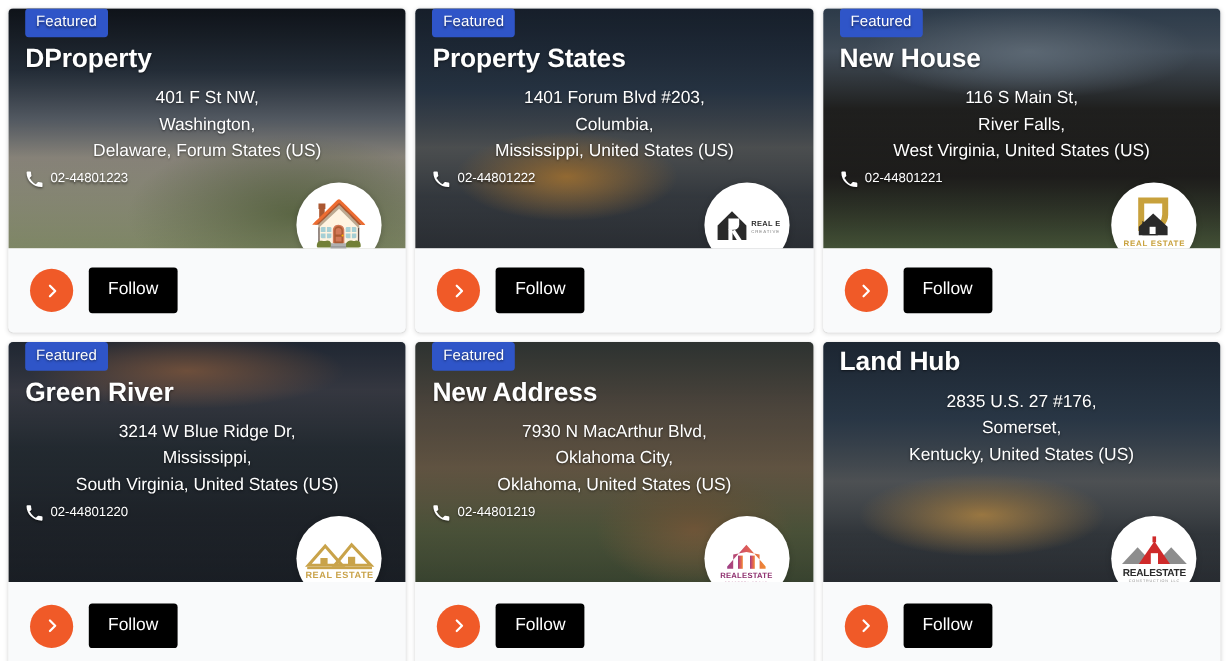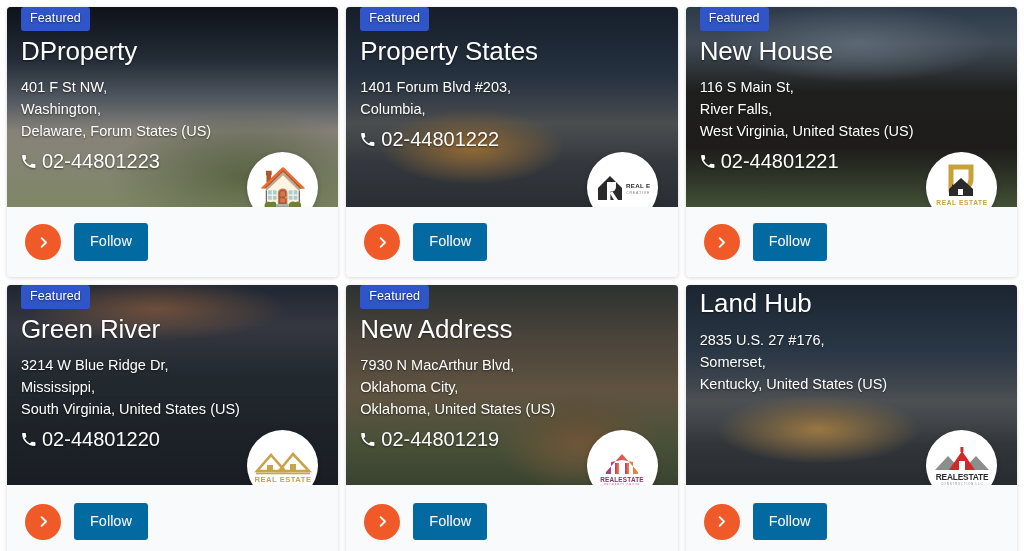--- a/index.html
+++ b/index.html
@@ -70,41 +70,42 @@
     color: #ffffff;
     font-size: 12.5px;
     line-height: 1;
     padding: 5px 9px 6px 9px;
     border-radius: 3px;
     letter-spacing: 0.1px;
     margin-bottom: 2px;
   }
 
   .title {
-    font-size: 26px;
-    font-weight: normal;
+    font-size: 22px;
+    font-weight: bold;
     line-height: 1.25;
     letter-spacing: -0.1px;
     margin-top: 2px;
     white-space: nowrap;
   }
 
   .address {
     margin-top: 9px;
     font-size: 14.5px;
     line-height: 1.52;
     white-space: nowrap;
+    text-align: center;
   }
 
   .phone-row {
     display: flex;
     align-items: center;
     gap: 6px;
     margin-top: 5px;
-    font-size: 20px;
+    font-size: 11px;
     line-height: 1.4;
   }
   .phone-row .phone-icon { display: flex; align-items: center; }
   .phone-row .phone-icon svg { display: block; filter: drop-shadow(0 1px 1px rgba(0,0,0,0.5)); }
 
   
   .avatar {
     position: absolute;
     right: 20px;
     bottom: -16px;
@@ -142,21 +143,21 @@
     display: flex;
     align-items: center;
     justify-content: center;
     cursor: pointer;
     flex: 0 0 36px;
     padding: 0;
   }
   .go-btn svg { display: block; }
 
   .follow-btn {
-    background: #0369a1;
+    background: #000000;
     color: #ffffff;
     border: none;
     border-radius: 3px;
     font-family: "Liberation Sans", sans-serif;
     font-size: 14.5px;
     line-height: 1;
     padding: 11px 16px 12px 16px;
     cursor: pointer;
   }
 
@@ -243,20 +244,21 @@
     <div class="media">
       <div class="photo ph-2"></div>
       <div class="scrim"></div>
 
       <div class="media-content">
         <span class="badge">Featured</span>
         <div class="title">Property States</div>
         <div class="address">
           <div>1401 Forum Blvd #203,</div>
           <div>Columbia,</div>
+          <div>Mississippi, United States (US)</div>
         </div>
         <div class="phone-row">
           <span class="phone-icon">
             <svg width="15" height="15" viewBox="0 0 24 24" fill="#ffffff" aria-hidden="true">
               <path d="M6.6 10.8c1.7 3.4 4.2 5.9 7.6 7.6l2.5-2.5c.3-.3.8-.4 1.2-.3 1.3.4 2.6.6 4 .6.7 0 1.2.5 1.2 1.2V21c0 .7-.5 1.2-1.2 1.2C10.6 22.2 1.8 13.4 1.8 2.7 1.8 2 2.3 1.5 3 1.5h3.6c.7 0 1.2.5 1.2 1.2 0 1.4.2 2.7.6 4 .1.4 0 .9-.3 1.2l-2.5 2.4z"></path>
             </svg>
           </span>
           <span>02-44801222</span>
         </div>
       </div>

